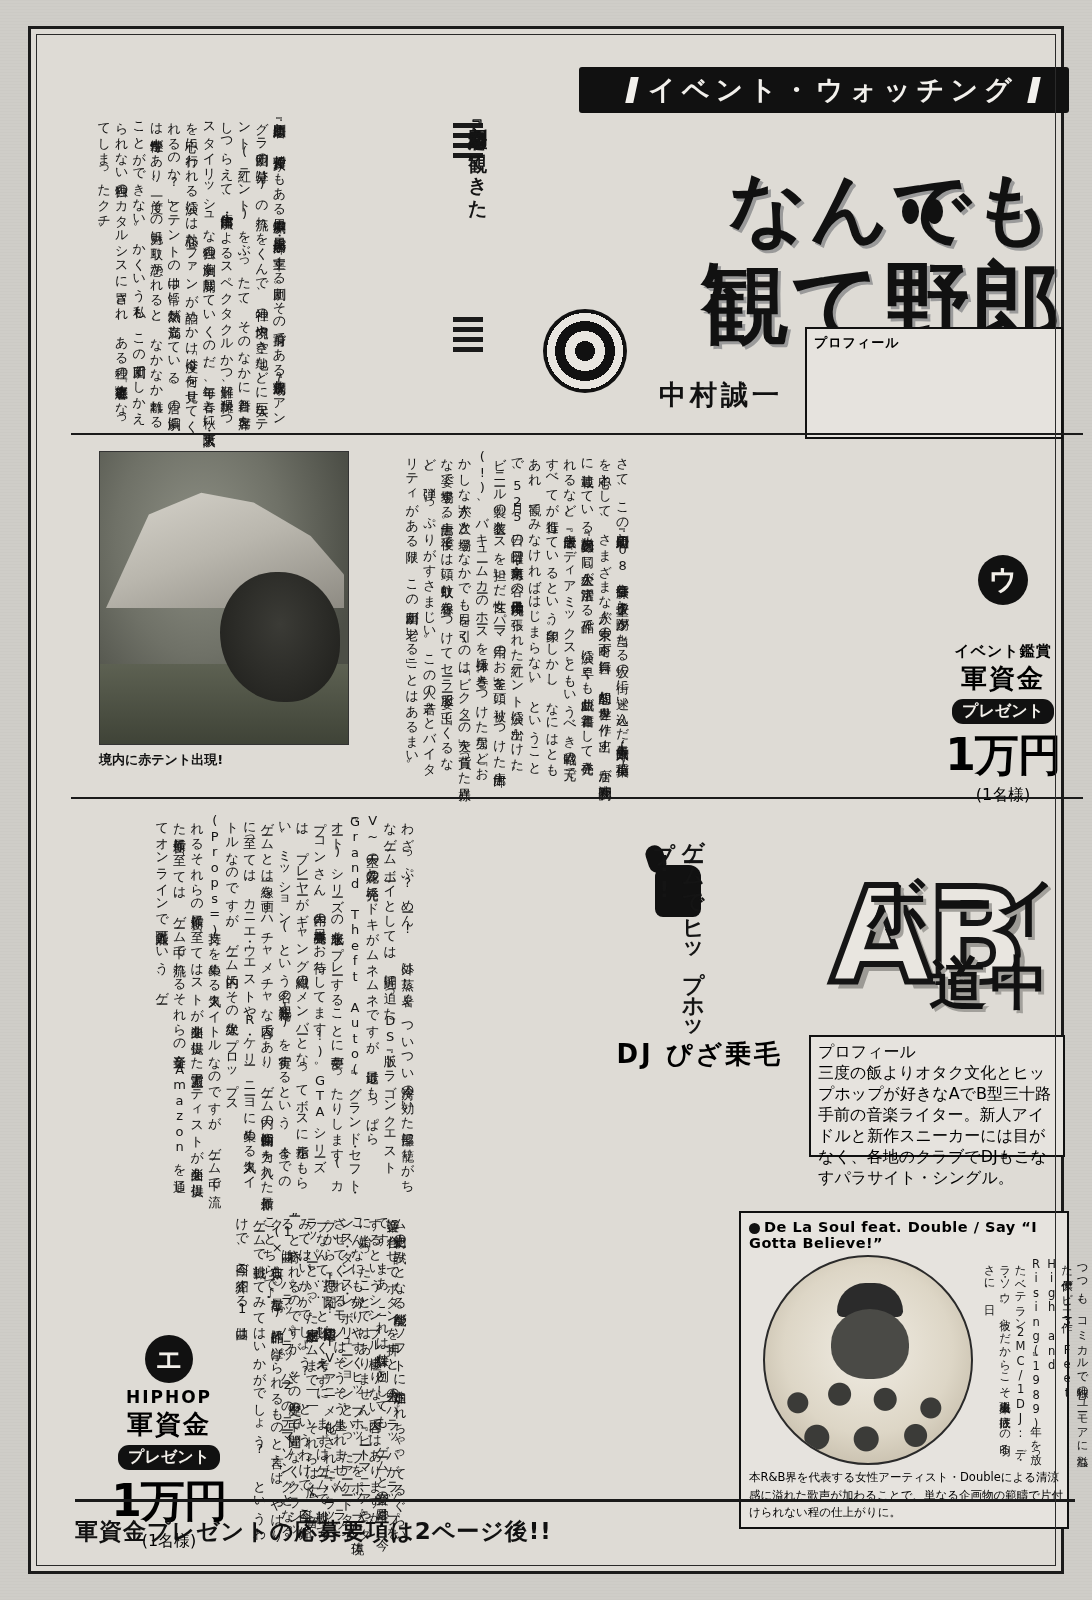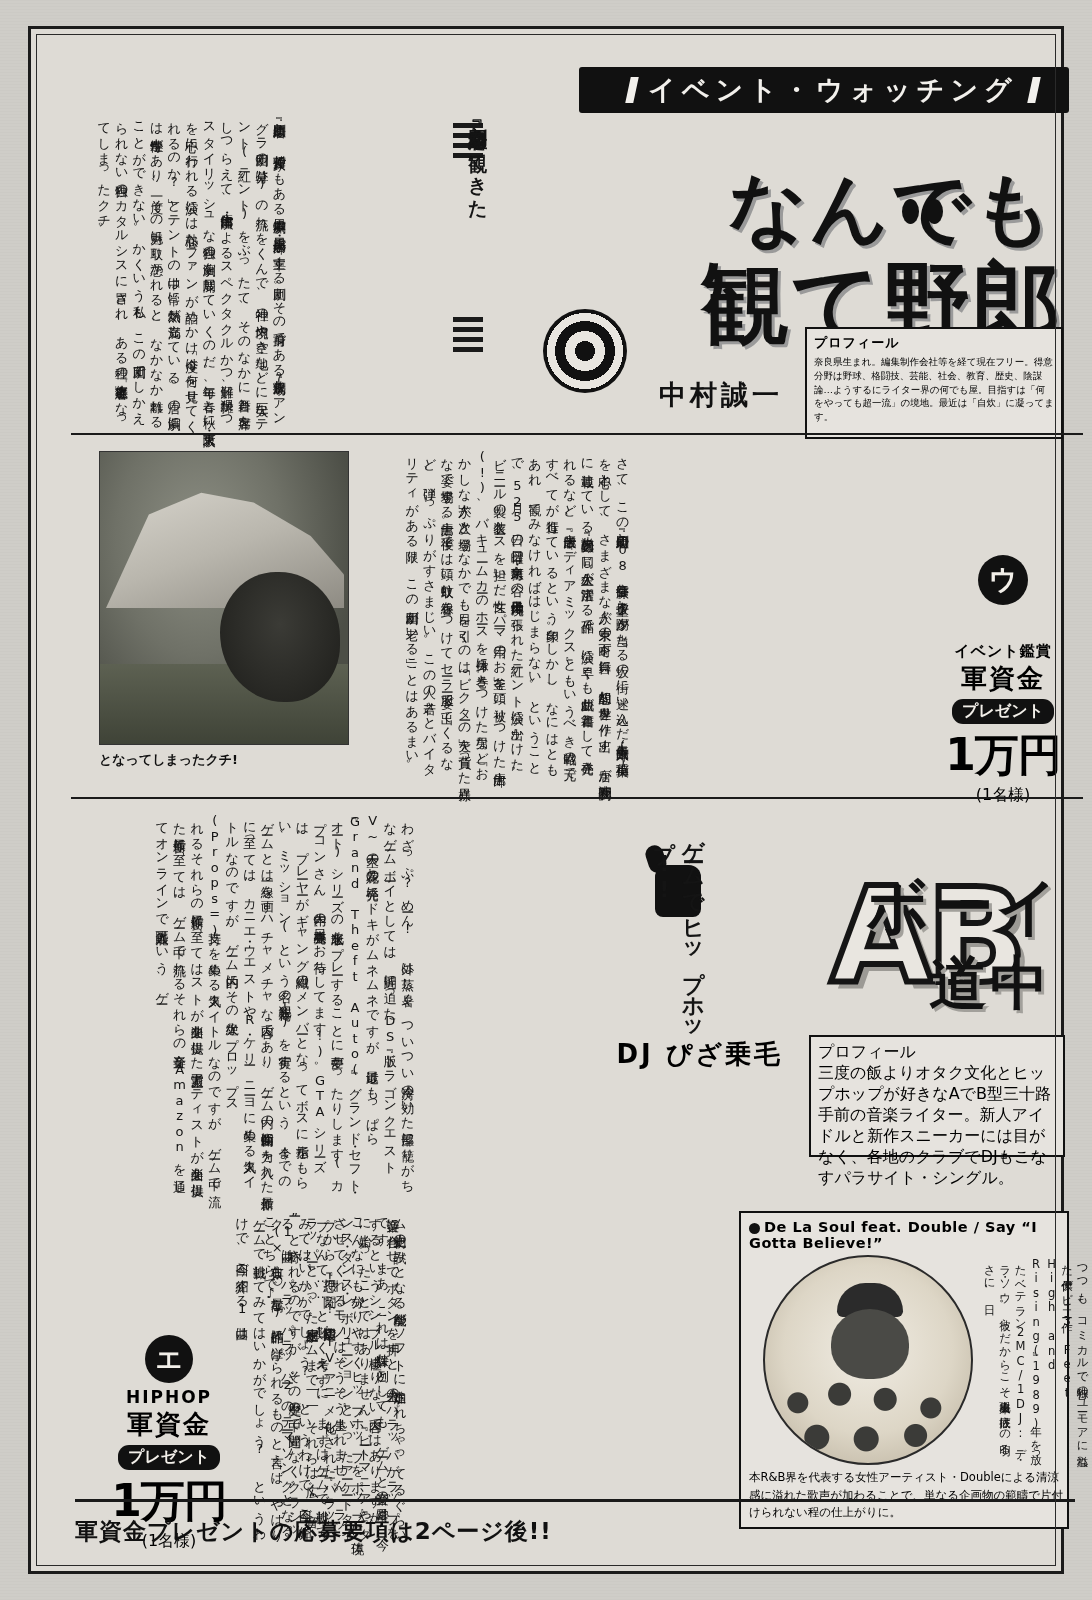--- a/index.html
+++ b/index.html
@@ -241,21 +241,20 @@
         <div class="bigtitle1">なんでも</div>
         <div class="bigtitle2">観て野郎</div>
         <div class="eyes"><i></i><i></i></div>
         <div class="target"></div>
       </div>
 
       <div class="byline-v">中村誠一</div>
 
       <div class="profile-box">
         <div class="ph">プロフィール</div>
-        <div class="pb">奈良県生まれ。編集制作会社等を経て現在フリー。得意分野は野球、格闘技、芸能、社会、教育、歴史、陰謀論…ようするにライター界の何でも屋。目指すは「何をやっても超一流」の境地。最近は「自炊」に凝ってます。</div>
       </div>
 
       <div class="deco-lines">
           <i></i>
           <i></i>
           <i></i>
           <i></i>
         </div>
       <div class="deco-lines2">
           <i></i>
@@ -274,21 +273,21 @@
     </div>
 
     <div class="hr-line" style="top:404px;"></div>
 
     <div class="sec2">
       <div class="photo">
         <div class="grass"></div>
         <div class="tent"></div>
         <div class="blob"></div>
       </div>
-      <div class="photo-cap">となってしまったクチ!</div>
+      <div class="photo-cap">境内に赤テント出現!</div>
 
       <div class="s2-body">
         <div class="vtext" style="height:330px;">さて、この『劇団唐組』の08年春公演は『夕坂童子』。夕陽が当たる坂の街に迷い込んだ青年・奥山六郎(稲荷卓央)を中心として、さまざまな人々が東京の下町を舞台に、幻想的な世界を作り出す。唐が読売新聞夕刊に連載している小説『朝顔男』と同じ主人公が活躍する作品で、公演に早くも戯曲が書籍として発売されるなど、『唐十郎版メディアミックス』ともいうべき戦略の元ですべてが進行しているという印象。しかし、なにはともあれ、観てみなければはじまらない。ということで、5月25日の日曜日、東京・雑司ヶ谷の鬼子母神境内に張られた紅テント公演に出かけた。ビニール製の衣装ケースを担いだ女性、パーマ用の「お釜」を頭に被りつけた唐十郎(!)、バキュームカーのホースを身体に巻きつけた男など「おかしな人々」が次々と登場。なかでも目を引くのは「ビクターの犬」を背負った異様な姿で登場する唐十郎。後半では頭に蚊取り線香をつけてセーラー服姿で出てくるなど、弾けっぷりがすさまじい。この人の若さとバイタリティがある限り、この劇団が「老いる」ことはあるまい。</div>
       </div>
 
       <div class="prize-u">
         <div class="prize-circle">ウ</div>
         <div class="prize-l1">イベント鑑賞</div>
         <div class="prize-l2">軍資金</div>
         <div class="prize-l3">プレゼント</div>

